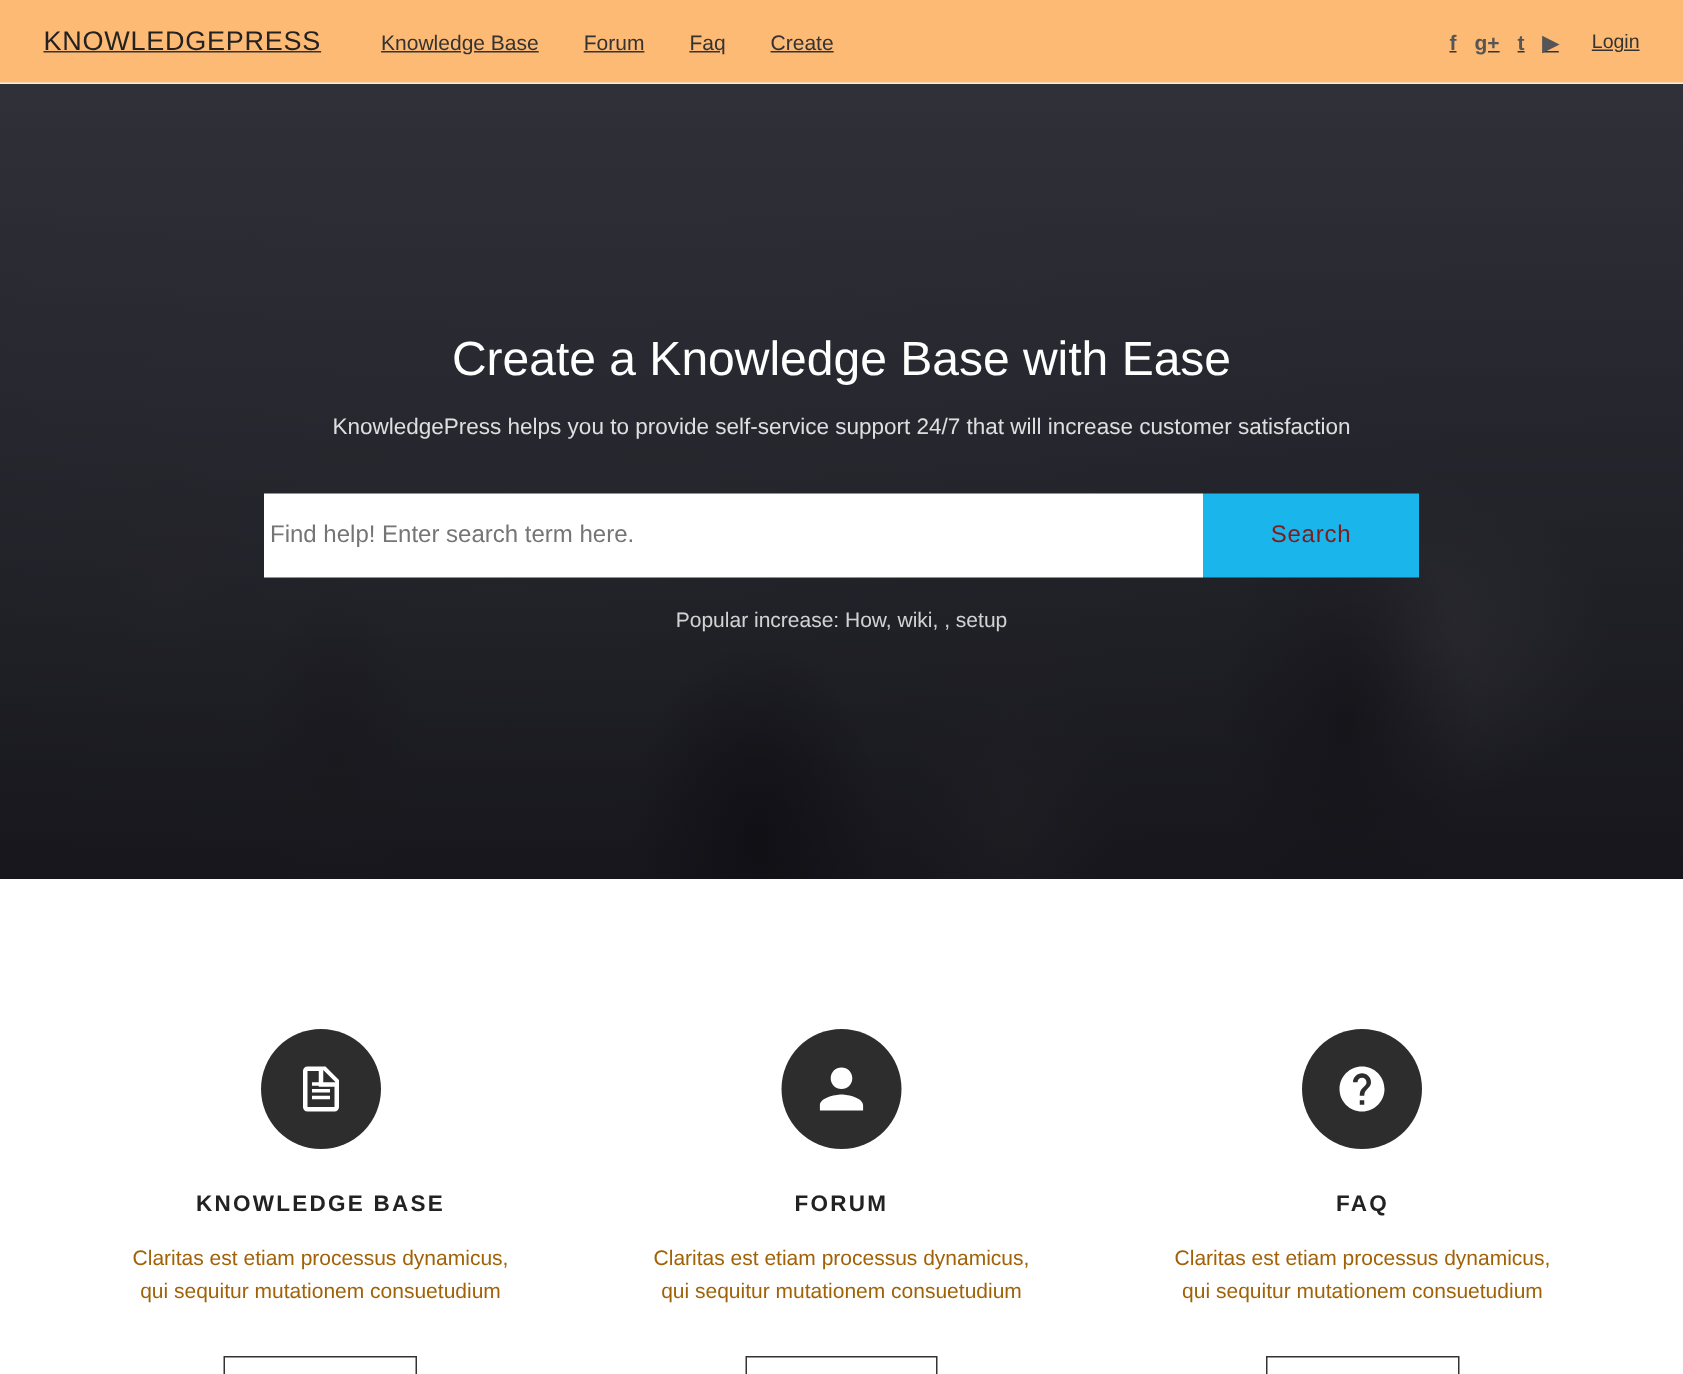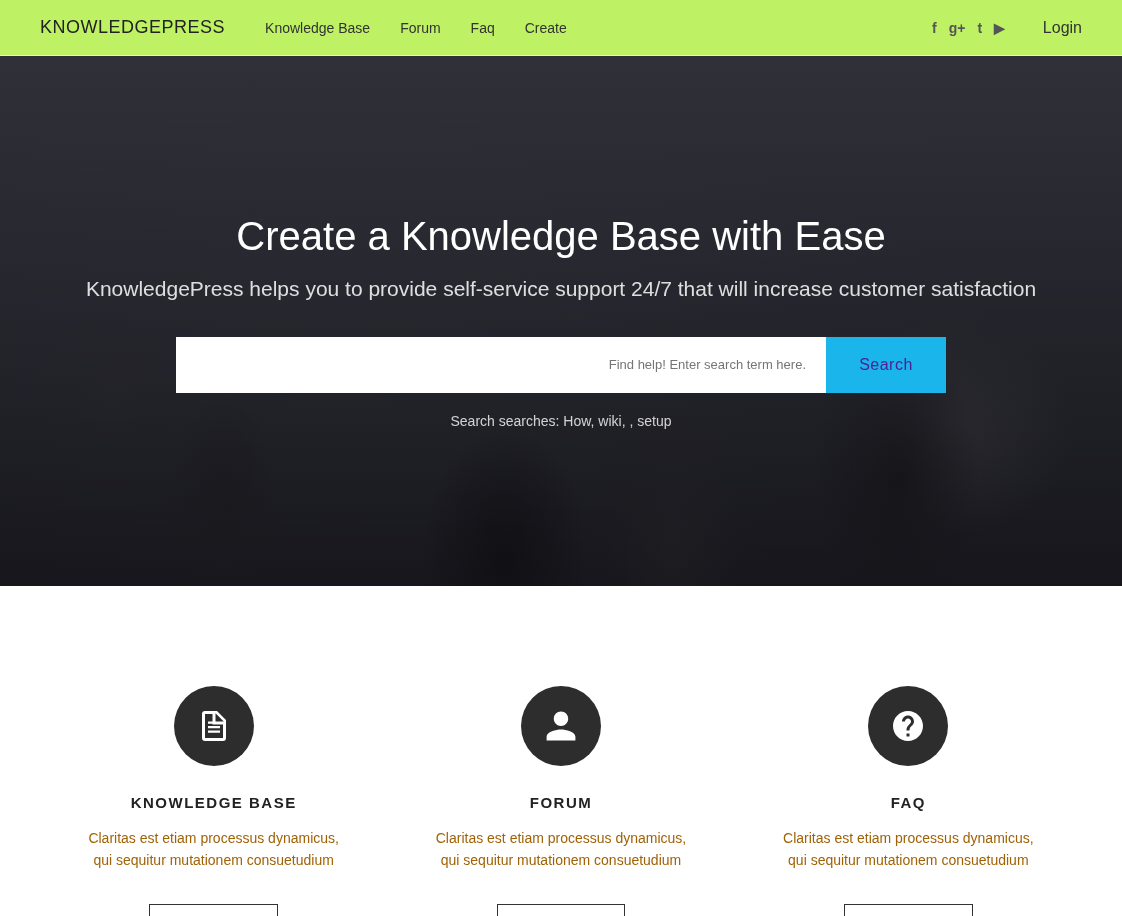--- a/index.html
+++ b/index.html
@@ -2,26 +2,27 @@
 <html><head>
   <meta charset="utf-8">
   <style>
     * { margin: 0; padding: 0; box-sizing: border-box; }
     body { font-family: 'Helvetica Neue', Arial, sans-serif; color: #333; background: #fff; }
 
     
     .navbar {
       display: flex;
       align-items: center;
-      padding: 0 40px;
+      padding: 0 29px;
       height: 56px;
-      background: #bef264;
+      background: #fdba74;
       border-bottom: 1px solid #eee;
       position: relative;
       z-index: 10;
+      text-decoration: underline;
     }
     .navbar-brand {
       font-size: 18px;
       font-weight: 700;
       letter-spacing: 0.5px;
       color: #222;
       margin-right: 40px;
       white-space: nowrap;
     }
     .navbar-brand span { font-weight: 400; }
@@ -45,24 +46,24 @@
       display: flex;
       gap: 12px;
       align-items: center;
     }
     .social-icon {
       font-size: 15px;
       color: #555;
       cursor: pointer;
     }
     .login-link {
-      font-size: 16px;
+      font-size: 13px;
       color: #333;
       cursor: pointer;
-      margin-left: 22px;
+      margin-left: 6px;
     }
 
     
     .hero {
       position: relative;
       height: 530px;
       display: flex;
       flex-direction: column;
       align-items: center;
       justify-content: center;
@@ -92,51 +93,50 @@
         radial-gradient(ellipse 200px 180px at 85% 70%, rgba(50,50,55,0.5) 0%, transparent 60%);
     }
     .hero-content {
       position: relative;
       z-index: 2;
       text-align: center;
       width: 100%;
       padding: 0 20px;
     }
     .hero-title {
-      font-size: 40px;
+      font-size: 32px;
       font-weight: 400;
       color: #fff;
       margin-bottom: 18px;
     }
     .hero-subtitle {
-      font-size: 21px;
+      font-size: 15px;
       color: rgba(255,255,255,0.85);
       margin-bottom: 36px;
     }
     .search-bar {
       display: flex;
       max-width: 770px;
       margin: 0 auto 20px;
     }
     .search-input {
       flex: 1;
       height: 56px;
-      padding: 0 20px;
-      font-size: 13px;
+      padding: 0 4px;
+      font-size: 16px;
       border: none;
       outline: none;
       background: #fff;
       color: #999;
-      text-align: right;
     }
     .search-button {
-      width: 120px;
+      width: 144px;
       height: 56px;
       background: #1ab5ea;
-      color: #4c1d95;
+      color: #7f1d1d;
       border: none;
       font-size: 16px;
       cursor: pointer;
       font-weight: 500;
       letter-spacing: 0.5px;
     }
     .popular-searches {
       font-size: 14px;
       color: rgba(255,255,255,0.8);
     }
@@ -229,21 +229,21 @@
 
 <section class="hero">
   <div class="hero-bg"></div>
   <div class="hero-content">
     <h1 class="hero-title">Create a Knowledge Base with Ease</h1>
     <p class="hero-subtitle">KnowledgePress helps you to provide self-service support 24/7 that will increase customer satisfaction</p>
     <div class="search-bar">
       <input class="search-input" type="text" placeholder="Find help! Enter search term here." style="">
       <button class="search-button">Search</button>
     </div>
-    <p class="popular-searches">Search searches: How, wiki, , setup</p>
+    <p class="popular-searches">Popular increase: How, wiki, , setup</p>
   </div>
 </section>
 
 <section class="features">
   <div class="features-grid" id="features-grid">
       <div class="feature-card">
     <div class="feature-icon-circle">
       <svg viewBox="0 0 24 24" class="feature-icon-svg">
             <path d="M14 2H6a2 2 0 00-2 2v16a2 2 0 002 2h12a2 2 0 002-2V8l-6-6zm-1 1.5L18.5 9H13V3.5zM6 20V4h5v7h7v9H6zm2-5h8v1.5H8V15zm0-3h8v1.5H8V12zm0-3h3v1.5H8V9z"></path>
           </svg>

